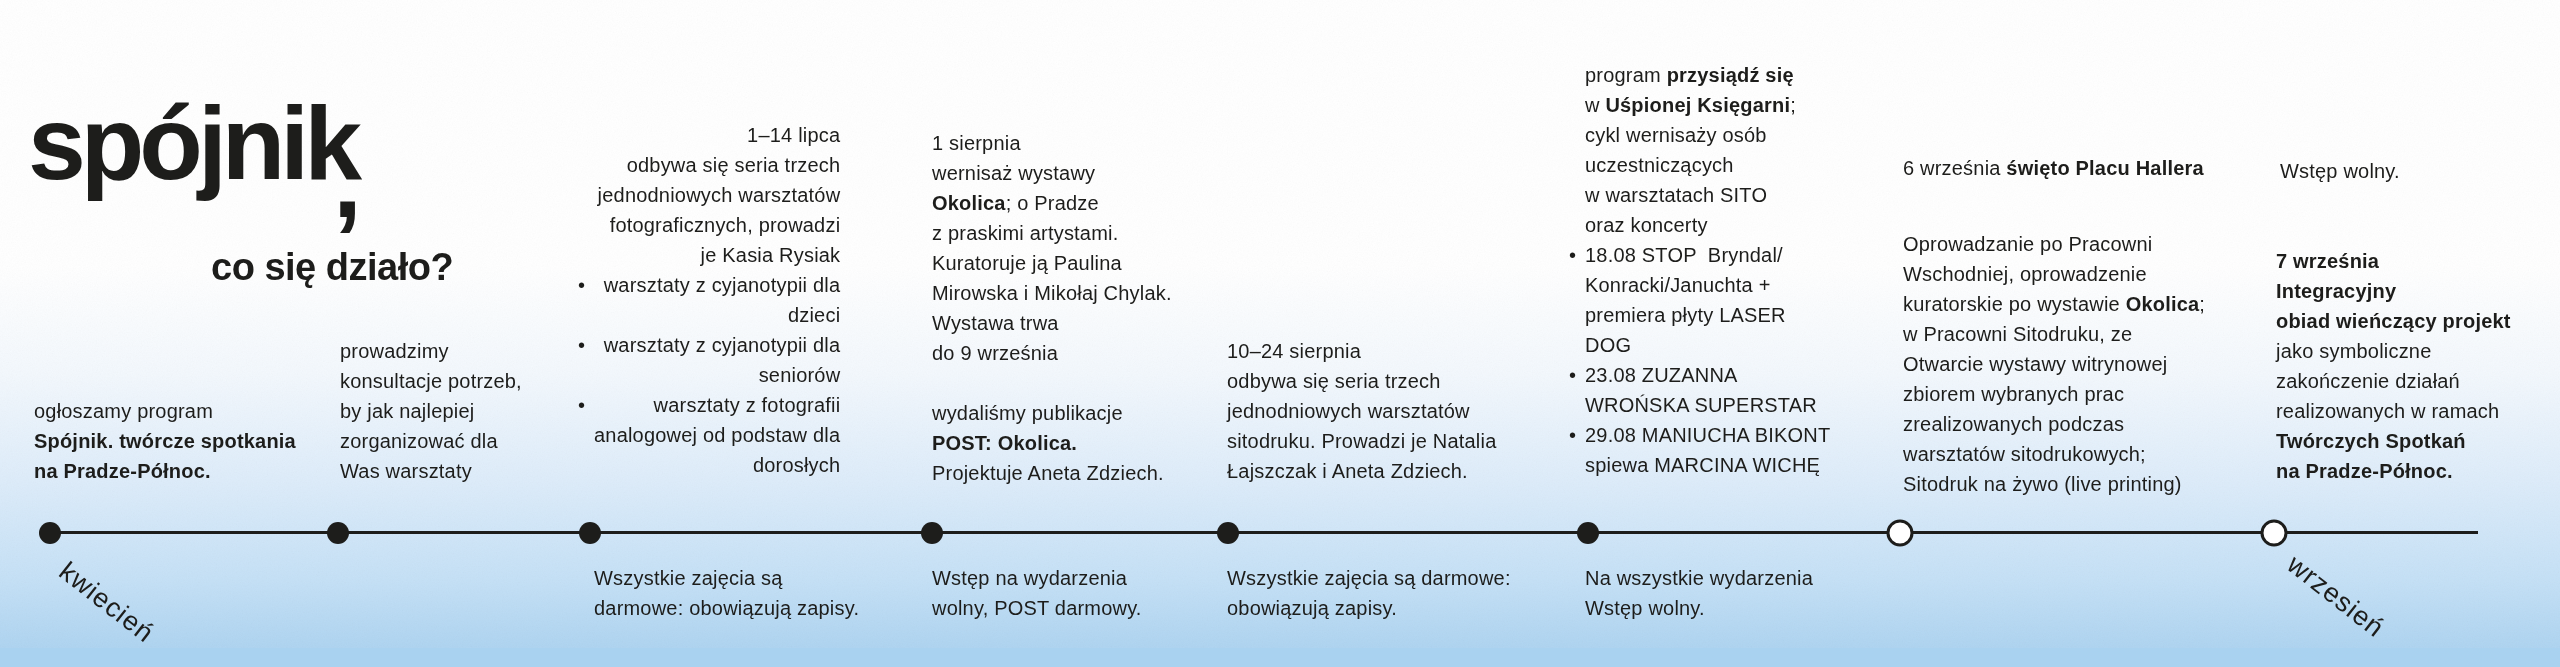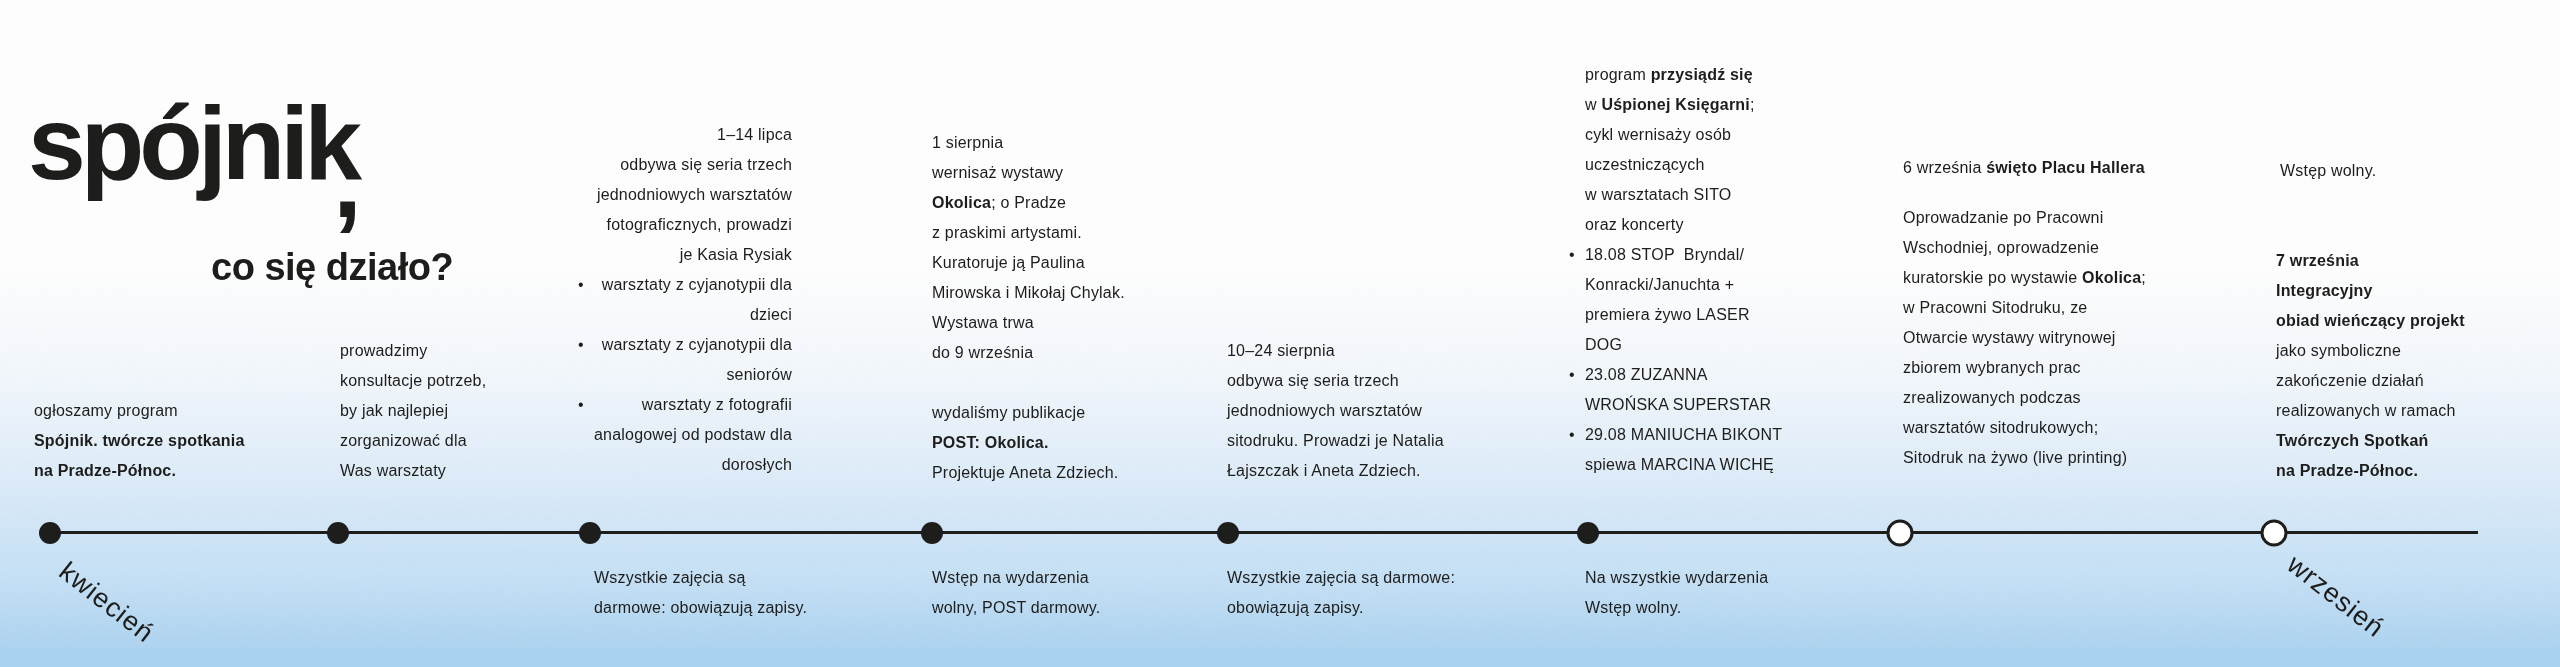--- a/index.html
+++ b/index.html
@@ -6,38 +6,38 @@
   body{
     width:2560px;height:667px;position:relative;overflow:hidden;
     font-family:"Liberation Sans",sans-serif;color:#1d1d1b;
     background:linear-gradient(180deg,#ffffff 0%,#ffffff 40%,#f3f8fd 56%,#ddecfa 72%,#c4e0f6 87%,#b0d5f1 96%,#a8d0ef 100%);
   }
   .grain{position:absolute;left:0;top:0;width:2560px;height:667px;opacity:.06;pointer-events:none;}
   .bottom-band{position:absolute;left:0;top:648px;width:2560px;height:19px;background:#a9d2f0;}
   #logo{position:absolute;left:28px;top:84px;font-size:104px;font-weight:700;letter-spacing:-5px;white-space:pre;}
   #logo .logo-comma{display:inline-block;margin-left:-24px;transform:translateY(38px);}
   #heading{position:absolute;left:211px;top:246px;font-size:38px;font-weight:700;letter-spacing:-0.5px;white-space:pre;}
-  .col{position:absolute;font-size:16px;line-height:30px;letter-spacing:0.2px;}
+  .col{position:absolute;font-size:20px;line-height:30px;letter-spacing:0.2px;}
   .tl{white-space:pre;position:relative;}
   .tl .mk{position:absolute;left:-16px;}
   .b{font-weight:bold;}
   
   #col1-a{left:34px;top:396px;}
   #col2-a{left:340px;top:336px;}
   #col3-a{left:594px;top:120px;text-align:right;}
   #col3-be{left:594px;top:563px;}
   #col4-a{left:932px;top:128px;}
   #col4-b{left:932px;top:398px;}
   #col4-be{left:932px;top:563px;}
   #col5-a{left:1227px;top:336px;}
   #col5-be{left:1227px;top:563px;}
   #col6-a{left:1585px;top:60px;}
   #col6-be{left:1585px;top:563px;}
   #col7-a{left:1903px;top:153px;}
-  #col7-b{left:1903px;top:203px;}
+  #col7-b{left:1903px;top:229px;}
   #col8-a{left:2280px;top:156px;}
   #col8-b{left:2276px;top:246px;}
   
   .axis{position:absolute;top:531px;height:3px;background:#1d1d1b;}
   .dot{position:absolute;top:533px;width:22px;height:22px;border-radius:50%;background:#1d1d1b;transform:translate(-50%,-50%);}
   .dot.hollow{background:#ffffff;border:3px solid #1d1d1b;width:21px;height:21px;}
   .month{position:absolute;font-size:27px;letter-spacing:1px;transform-origin:0 0;transform:rotate(38deg);white-space:pre;}
   #month-start{left:72px;top:556px;}
   #month-end{left:2300px;top:549px;}
 </style>
@@ -107,21 +107,21 @@
   </div>
 <div class="col" id="col6-a">
     <div class="tl"><span>program </span><span class="b">przysiądź się</span></div>
     <div class="tl"><span>w </span><span class="b">Uśpionej Księgarni</span><span>;</span></div>
     <div class="tl"><span>cykl wernisaży osób</span></div>
     <div class="tl"><span>uczestniczących</span></div>
     <div class="tl"><span>w warsztatach SITO</span></div>
     <div class="tl"><span>oraz koncerty</span></div>
     <div class="tl"><span class="mk">•</span><span>18.08 STOP  Bryndal/</span></div>
     <div class="tl"><span>Konracki/Januchta +</span></div>
-    <div class="tl"><span>premiera żywo LASER</span></div>
+    <div class="tl"><span>premiera płyty LASER</span></div>
     <div class="tl"><span>DOG</span></div>
     <div class="tl"><span class="mk">•</span><span>23.08 ZUZANNA</span></div>
     <div class="tl"><span>WROŃSKA SUPERSTAR</span></div>
     <div class="tl"><span class="mk">•</span><span>29.08 MANIUCHA BIKONT</span></div>
     <div class="tl"><span>spiewa MARCINA WICHĘ</span></div>
   </div>
 <div class="col" id="col7-a">
     <div class="tl"><span>6 września </span><span class="b">święto Placu Hallera</span></div>
   </div>
 <div class="col" id="col7-b">

